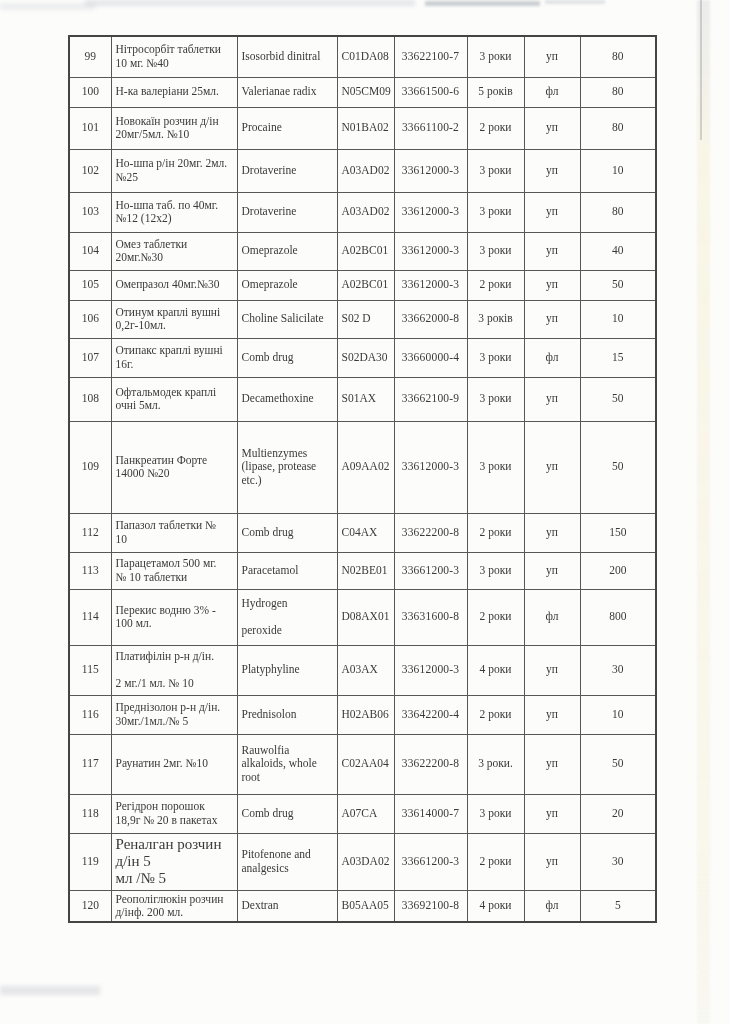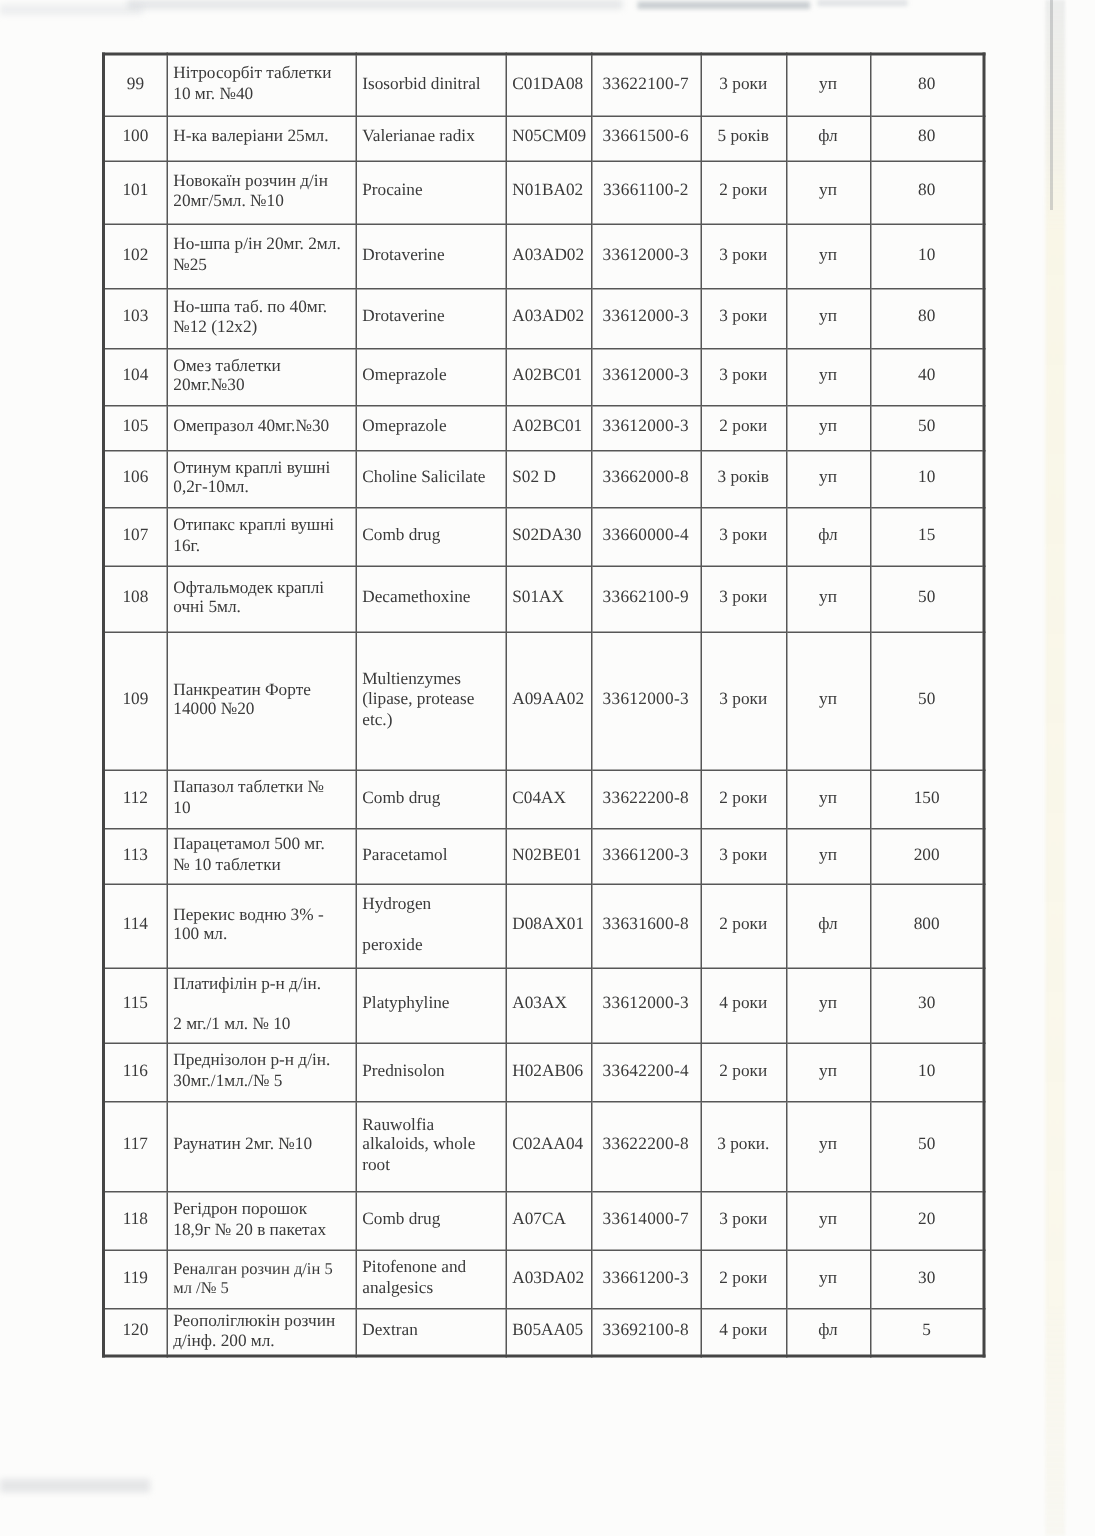--- a/index.html
+++ b/index.html
@@ -41,21 +41,21 @@
   tr[data-row="107"]{height:39px;} tr[data-row="108"]{height:44px;}
   tr[data-row="109"]{height:92px;} tr[data-row="110"]{height:52px;}
   tr[data-row="111"]{height:39px;} tr[data-row="112"]{height:39px;padding-left:44px;}
   tr[data-row="113"]{height:37px;} tr[data-row="114"]{height:56px;}
   tr[data-row="115"]{height:50px;} tr[data-row="116"]{height:39px;}
   tr[data-row="117"]{height:60px;} tr[data-row="118"]{height:39px;}
   tr[data-row="119"]{height:39px;} tr[data-row="120"]{height:29px;}
 
   
   tr[data-row="111"] .c4{font-weight:bold;color:#222;}
-  tr[data-row="119"] .c1{font-size:11px;}
+  tr[data-row="119"] .c1{font-size:15px;}
 
   .smudge{position:absolute;pointer-events:none;}
   .sm1{left:85px;top:0;width:330px;height:6px;background:rgba(175,182,190,.30);filter:blur(2px);}
   .sm2{left:425px;top:1px;width:115px;height:5px;background:rgba(140,150,160,.45);filter:blur(1.5px);}
   .sm3{left:545px;top:0;width:60px;height:4px;background:rgba(170,178,186,.35);filter:blur(1.5px);}
   .sm4{left:0;top:3px;width:95px;height:7px;background:rgba(195,200,206,.25);filter:blur(2px);}
   .edge-right{left:697px;top:0;width:13px;height:1024px;
     background:linear-gradient(to bottom, rgba(205,208,208,.35), rgba(245,240,215,.55) 15%, rgba(246,242,220,.50) 85%, rgba(240,238,225,.35));
     filter:blur(1px);}
   .edge-line{left:700px;top:0;width:2px;height:140px;background:rgba(150,152,155,.40);filter:blur(.5px);}

